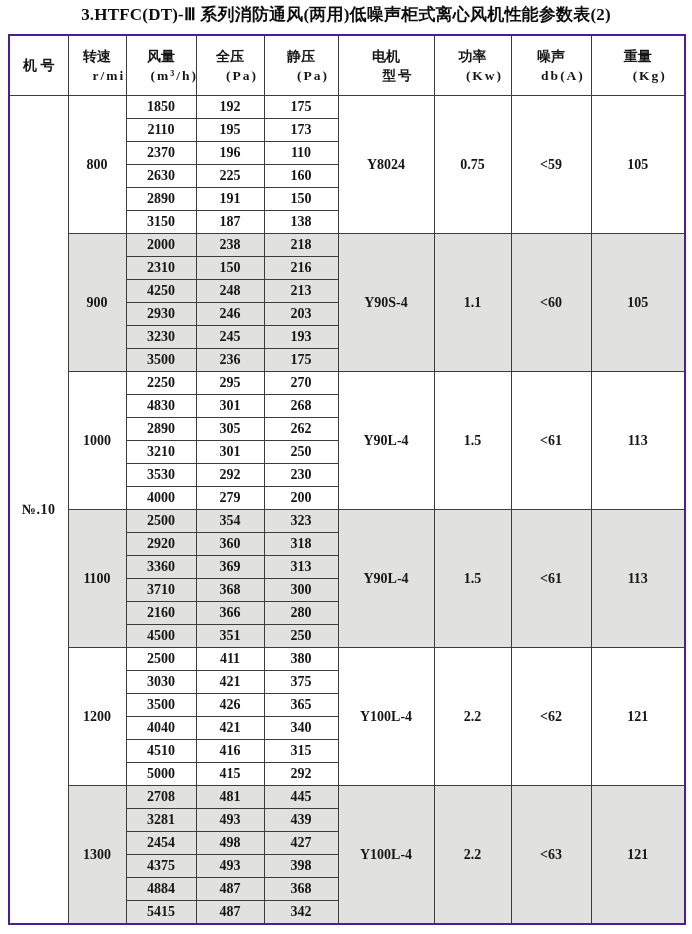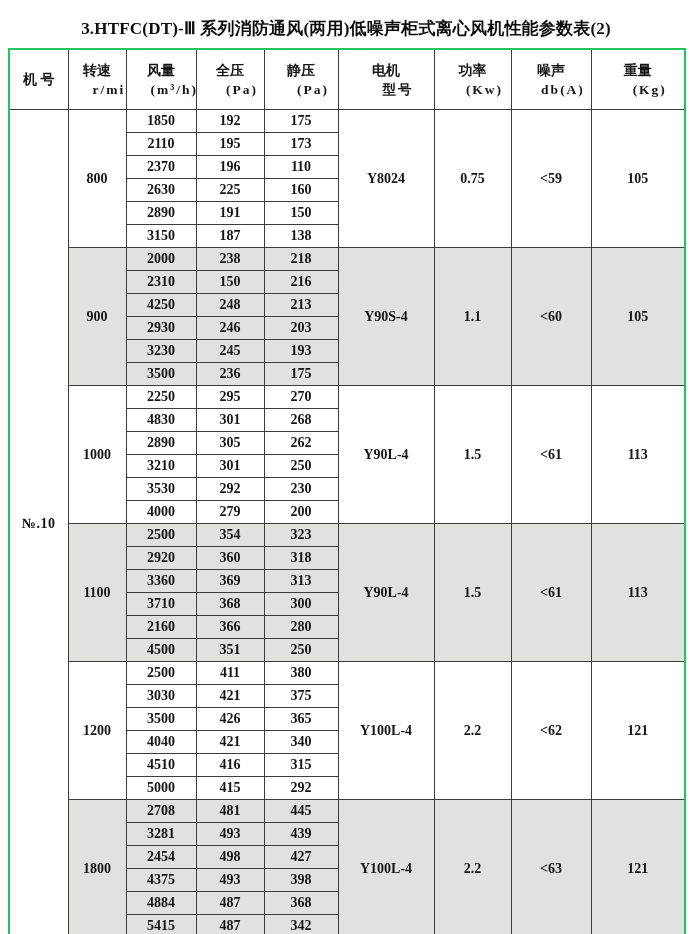--- a/index.html
+++ b/index.html
@@ -12,31 +12,31 @@
     height: 934px;
     font-family: "Liberation Serif", serif;
     color: #161616;
     overflow: hidden;
   }
   .page-title {
     text-align: center;
     font-weight: bold;
     font-size: 17px;
     line-height: 22px;
-    padding-top: 18px;
+    padding-top: 4px;
     letter-spacing: 0.2px;
     color: #0d0d0d;
     font-family: "Liberation Serif", serif;
   }
   table.params {
     border-collapse: collapse;
     table-layout: fixed;
     margin: 8px 0 0 8px;
     width: 676px;
-    border: 2px solid #22c55e;
+    border: 2px solid #4c1d95;
   }
   .params th, .params td {
     border: 1px solid #3c3c3c;
     text-align: center;
     vertical-align: middle;
     padding: 0;
     overflow: hidden;
     background: #ffffff;
   }
   .params thead th {
@@ -294,21 +294,21 @@
         <td>4510</td>
         <td>416</td>
         <td>315</td>
       </tr>
       <tr>
         <td>5000</td>
         <td>415</td>
         <td>292</td>
       </tr>
       <tr class="shaded">
-        <td rowspan="6" class="speed-cell">1800</td>
+        <td rowspan="6" class="speed-cell">1300</td>
         <td>2708</td>
         <td>481</td>
         <td>445</td>
         <td rowspan="6" class="motor-cell">Y100L-4</td>
         <td rowspan="6" class="power-cell">2.2</td>
         <td rowspan="6" class="noise-cell">&lt;63</td>
         <td rowspan="6" class="weight-cell">121</td>
       </tr>
       <tr class="shaded">
         <td>3281</td>

